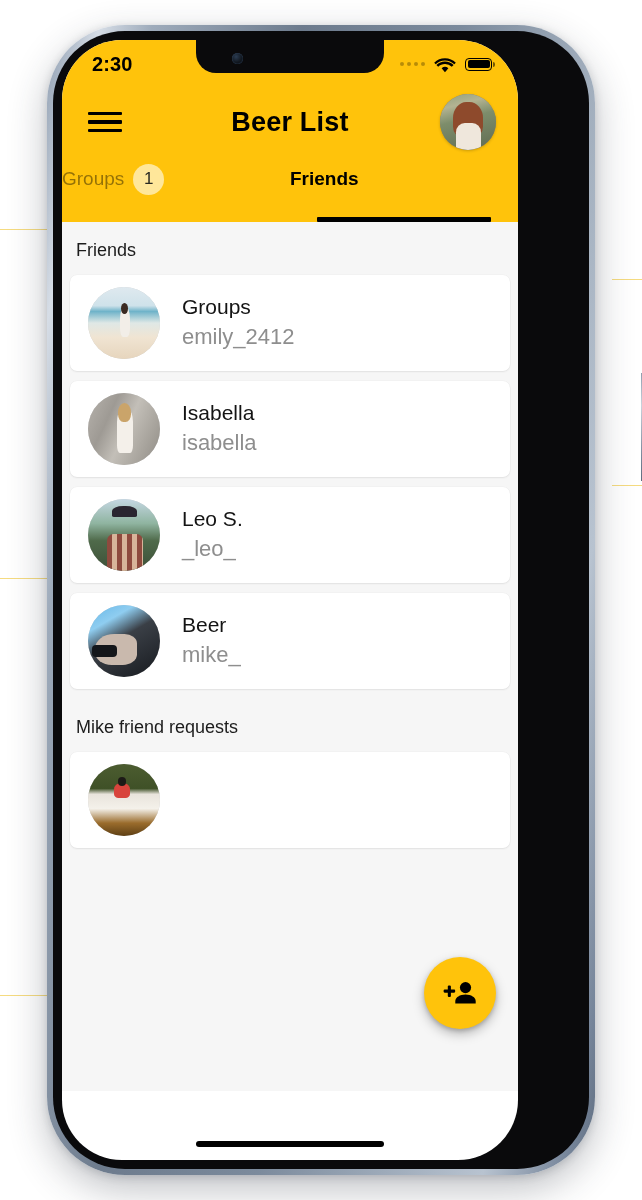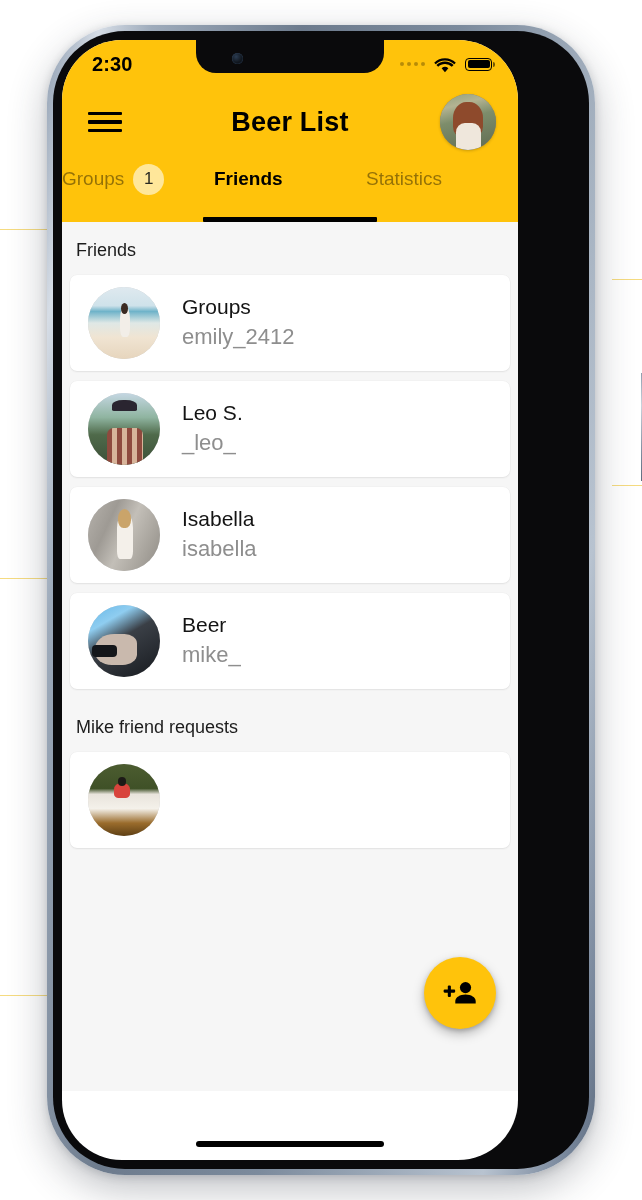--- a/index.html
+++ b/index.html
@@ -381,58 +381,55 @@
           <div class="tab">
             <span>Groups</span>
             <span class="tab-badge">1</span>
           </div>
 
           <div class="tab active">
             <span>Friends</span>
             <span class="underline"></span>
           </div>
 
-          <div class="tab">
-            <span>Statistics</span>
-          </div>
 
         </div>
       </div>
 
       <div class="content">
 
         <div class="section-title">Friends</div>
 
         <div class="card">
           <div class="card-av">
             <span class="av-art av-emily"></span>
           </div>
           <div class="card-txt">
             <div class="card-name">Groups</div>
             <div class="card-handle">emily_2412</div>
           </div>
         </div>
 
         <div class="card">
           <div class="card-av">
+            <span class="av-art av-isab"></span>
+          </div>
+          <div class="card-txt">
+            <div class="card-name">Isabella</div>
+            <div class="card-handle">isabella</div>
+          </div>
+        </div>
+
+        <div class="card">
+          <div class="card-av">
             <span class="av-art av-leo"></span>
           </div>
           <div class="card-txt">
             <div class="card-name">Leo S.</div>
             <div class="card-handle">_leo_</div>
-          </div>
-        </div>
-
-        <div class="card">
-          <div class="card-av">
-            <span class="av-art av-isab"></span>
-          </div>
-          <div class="card-txt">
-            <div class="card-name">Isabella</div>
-            <div class="card-handle">isabella</div>
           </div>
         </div>
 
         <div class="card">
           <div class="card-av">
             <span class="av-art av-mike"></span>
           </div>
           <div class="card-txt">
             <div class="card-name">Beer</div>
             <div class="card-handle">mike_</div>

